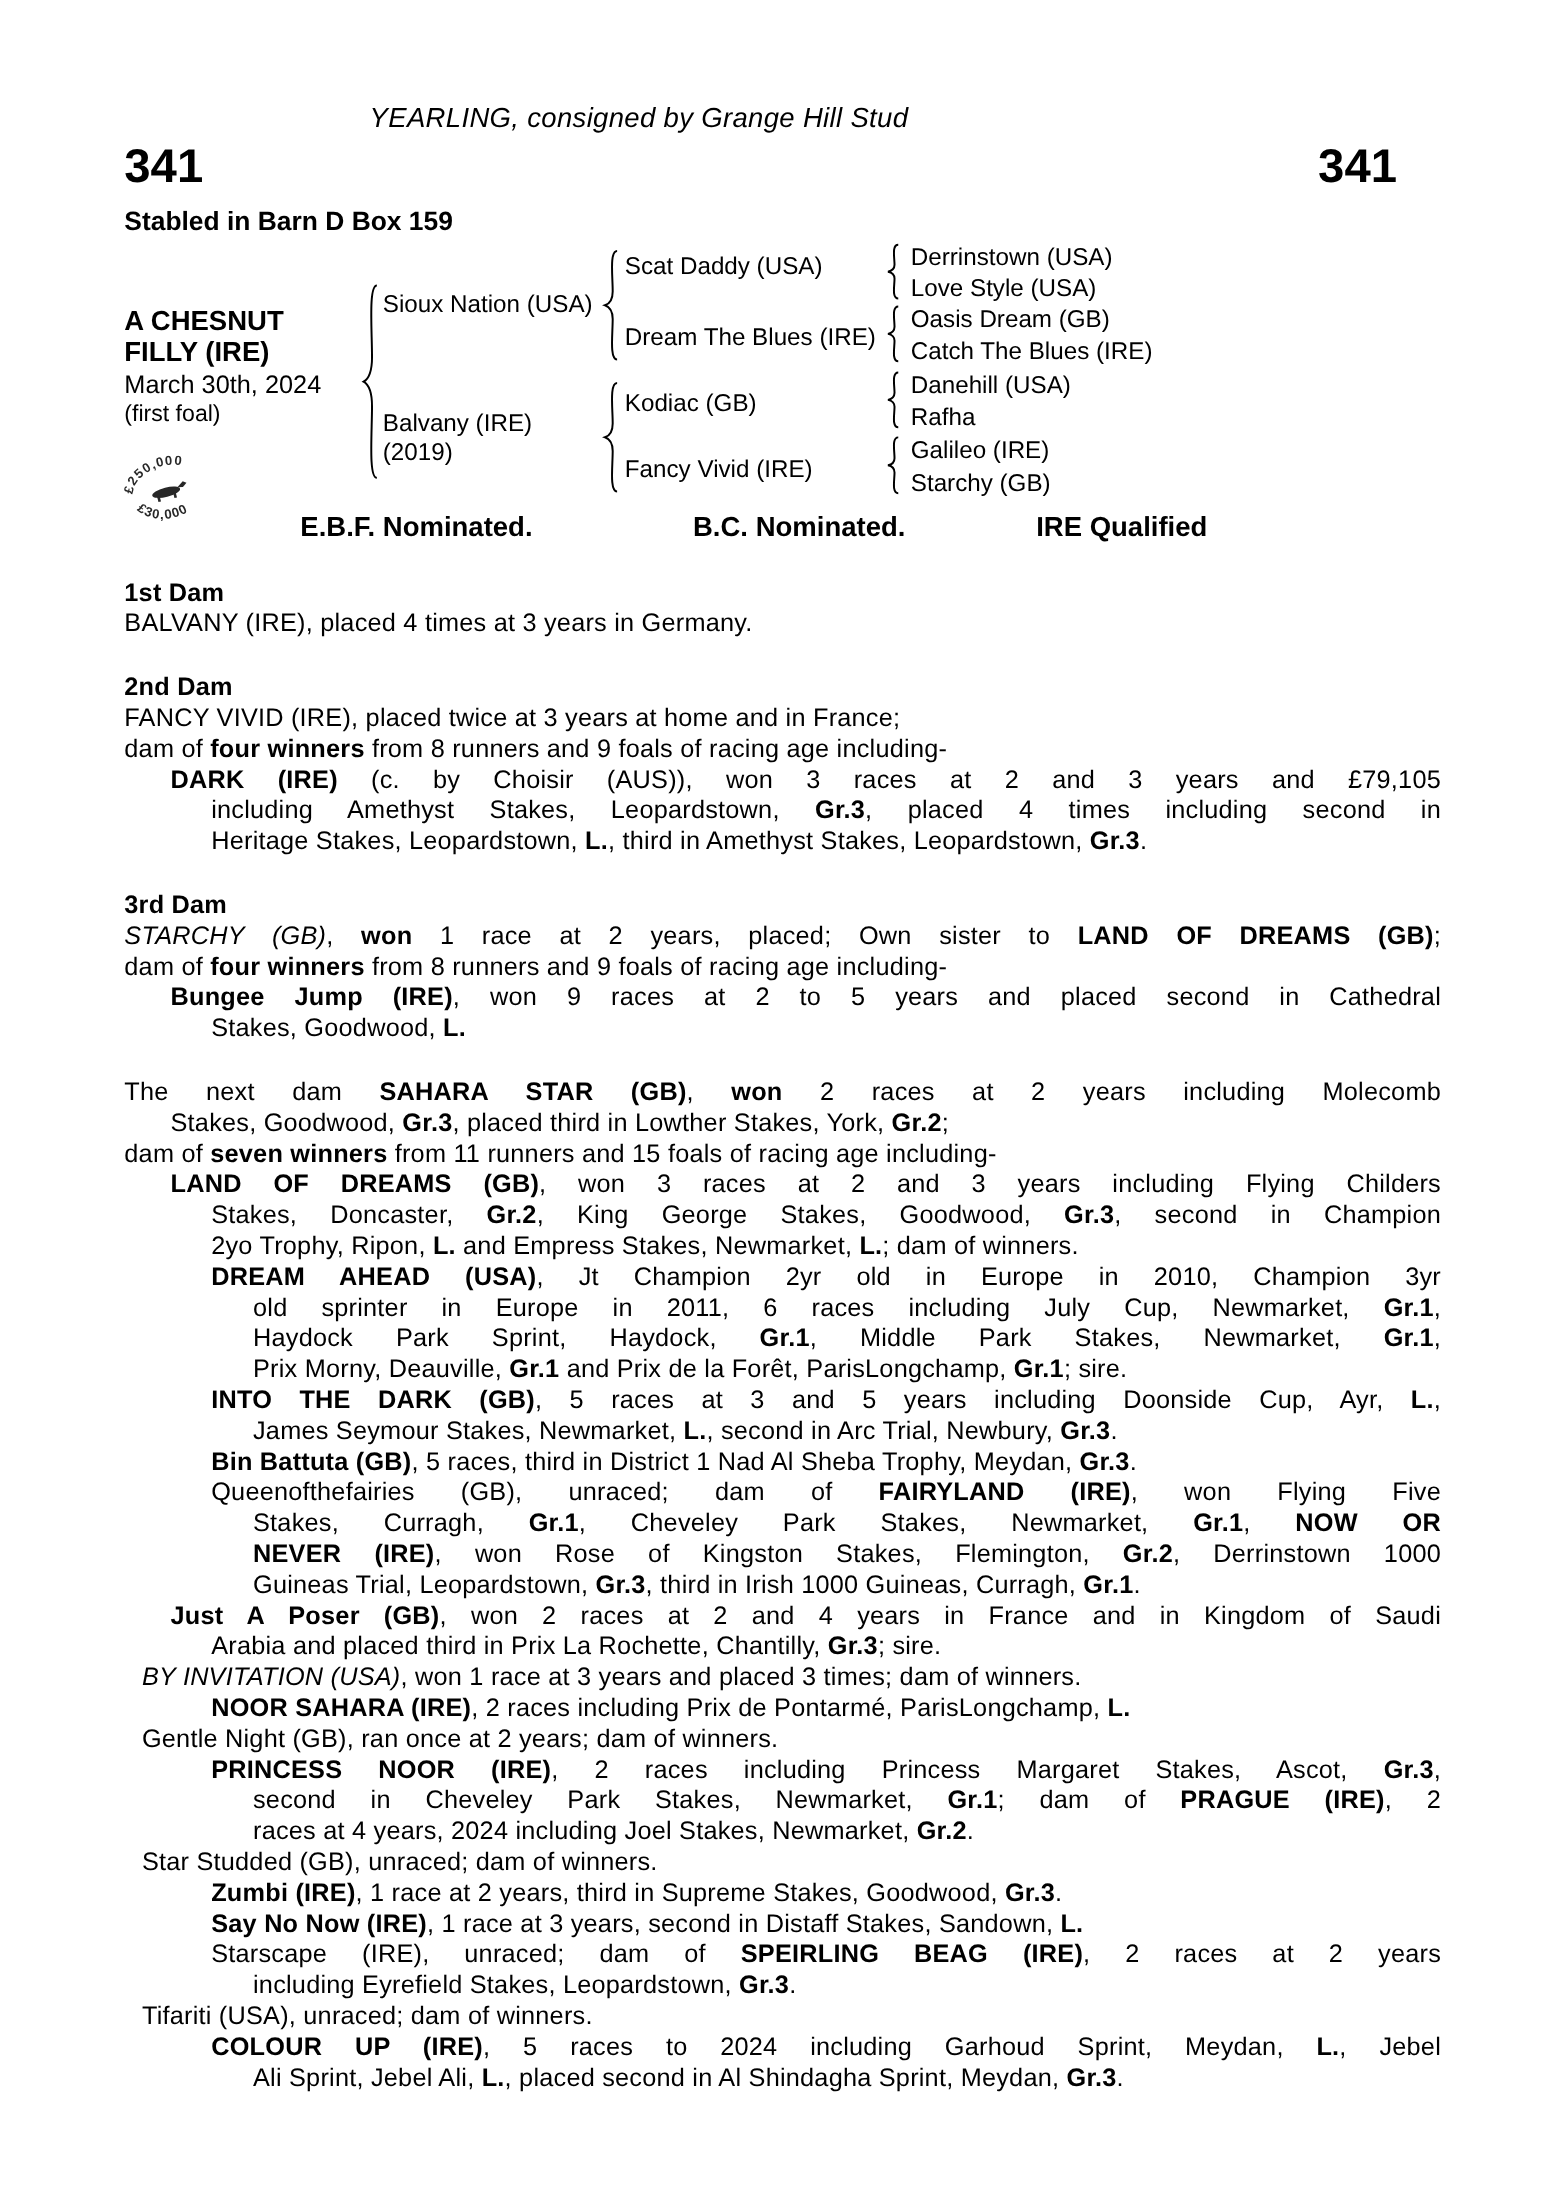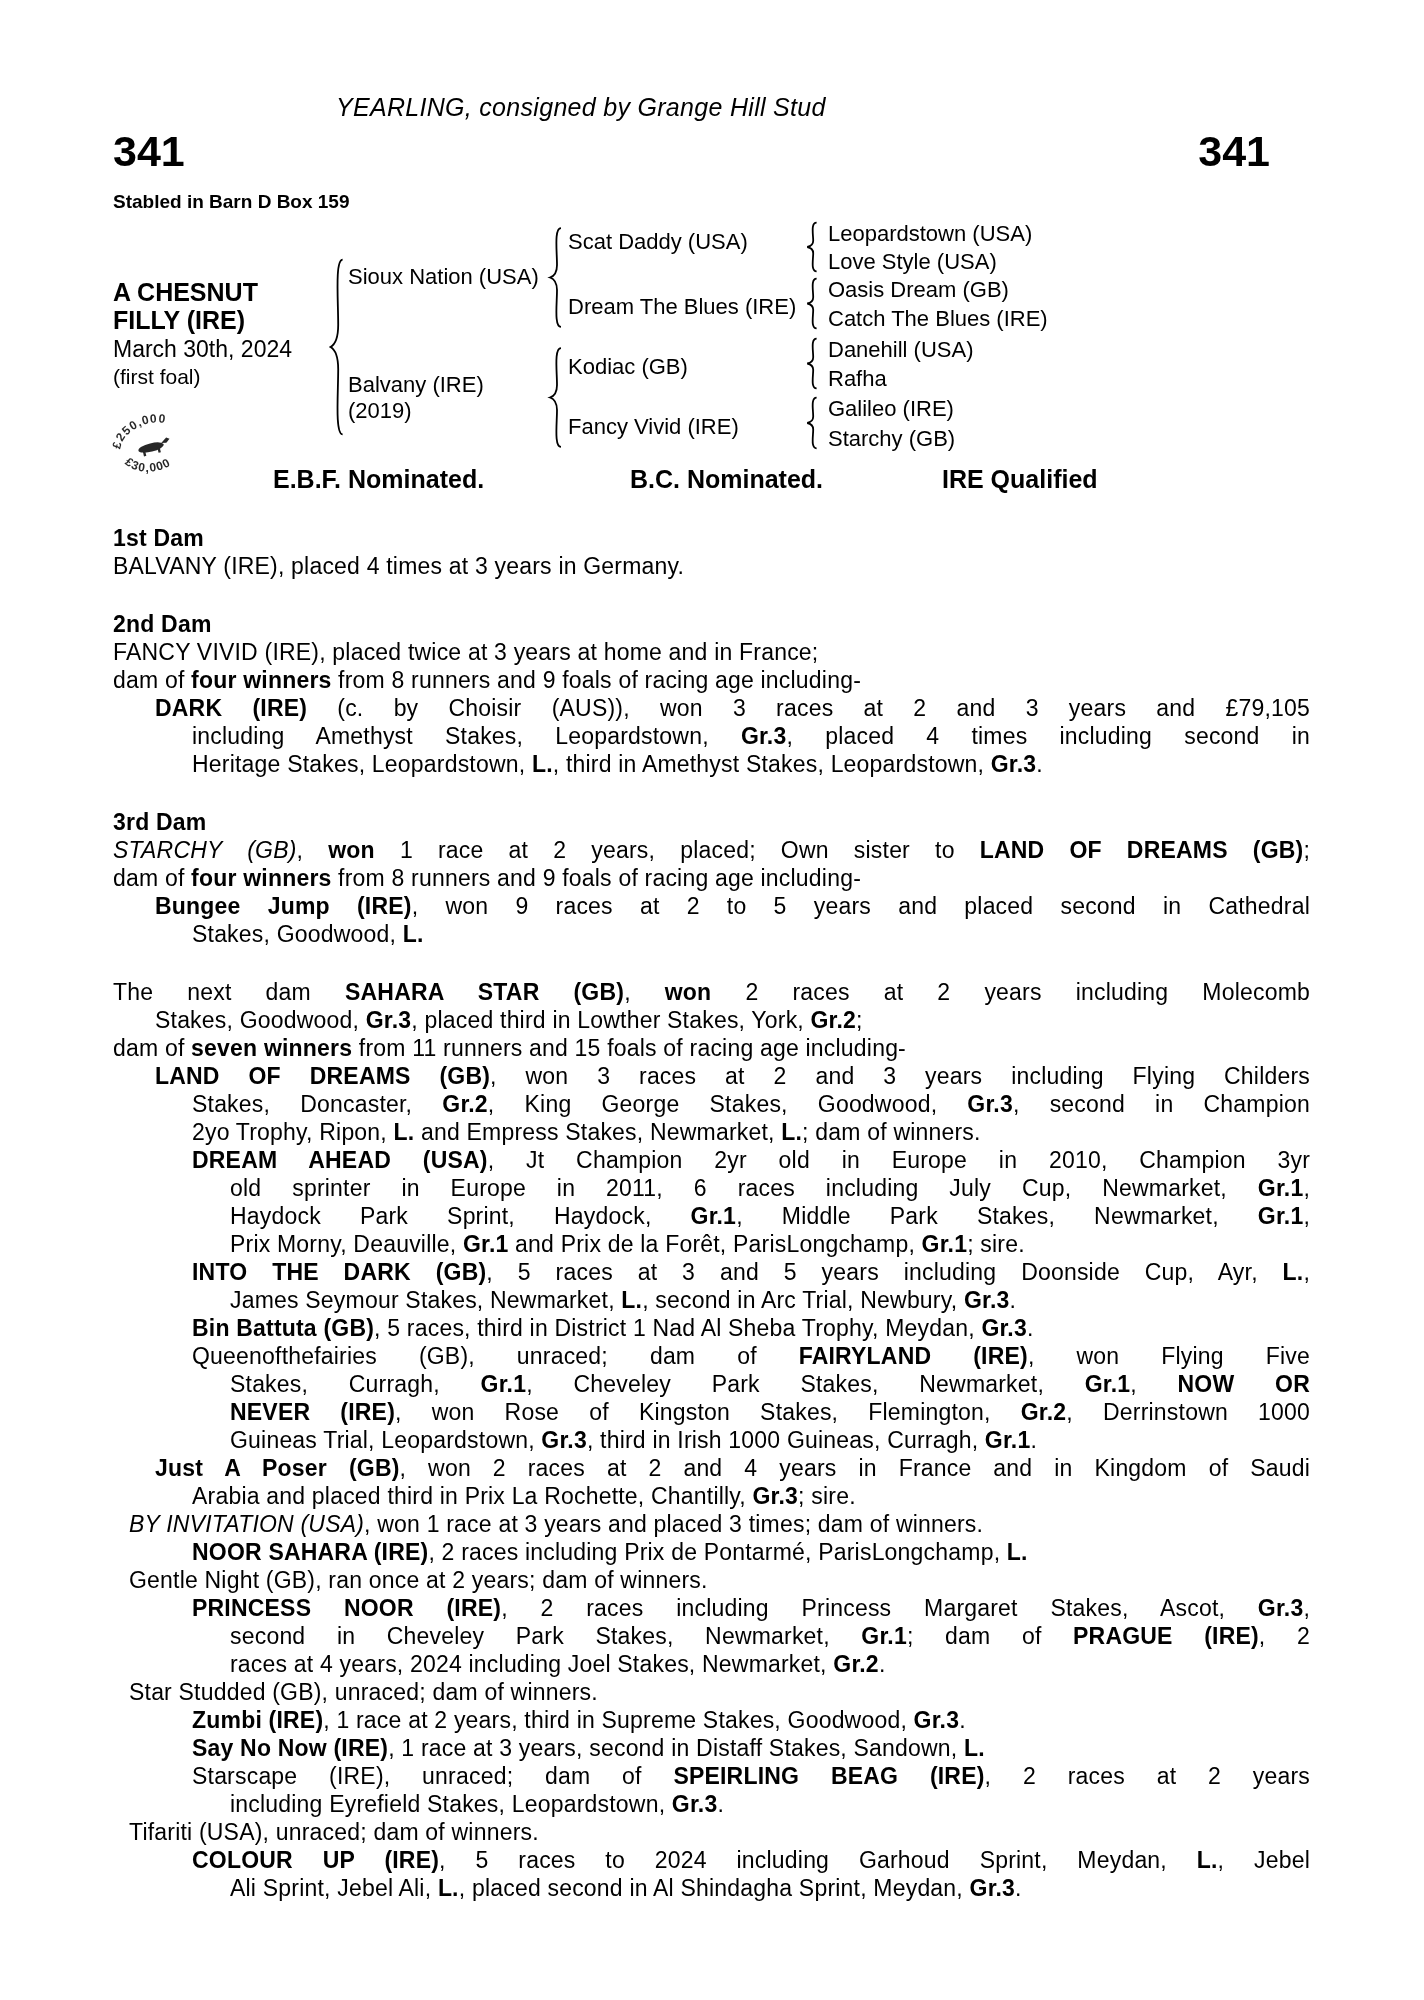--- a/index.html
+++ b/index.html
@@ -1,21 +1,21 @@
 <!DOCTYPE html>
 <html><head>
 <meta charset="utf-8">
 <style>
   html,body{margin:0;padding:0;background:#fff;}
   body{width:1424px;height:2000px;color:#000;font-family:"Liberation Sans","DejaVu Sans",sans-serif;overflow:hidden;}
   .page{padding:0 114px 0 113px;position:relative;}
   .consign-title{margin-top:92px;margin-left:223px;width:fit-content;font-style:italic;font-size:25px;line-height:30px;letter-spacing:.3px;}
   .lot-row{display:flex;justify-content:space-between;margin-top:8px;font-weight:bold;font-size:43px;line-height:43px;}
   .lot-row .rt{margin-right:40px;}
-  .stable-line{margin-top:14px;font-weight:bold;font-size:19px;line-height:30px;}
+  .stable-line{margin-top:14px;font-weight:bold;font-size:24px;line-height:30px;}
   
   .pedigree{position:relative;height:236px;margin-top:5px;font-size:22px;line-height:24px;}
   .pn{position:absolute;white-space:nowrap;}
   .subj{font-weight:bold;font-size:25px;}
   .brace{position:absolute;}
   .brace svg{display:block;width:100%;height:100%;}
   .br1{left:212px;top:32px;width:22px;height:186px;}
   .br2a{left:432px;top:3px;width:20px;height:105px;}
   .br2b{left:432px;top:123px;width:20px;height:105px;}
   .br3a{left:690px;top:-1px;width:17px;height:52px;}
@@ -99,21 +99,21 @@
       <svg viewBox="0 0 20 100" preserveAspectRatio="none">
           <path d="M16 3 C9 3 12 25 12 38 C12 47 8 49 5 50 C8 51 12 53 12 62 C12 75 9 97 16 97" fill="none" stroke="#000" stroke-width="1.8" vector-effect="non-scaling-stroke"></path>
         </svg>
     </div>
     <div class="brace br3d">
       <svg viewBox="0 0 20 100" preserveAspectRatio="none">
           <path d="M16 3 C9 3 12 25 12 38 C12 47 8 49 5 50 C8 51 12 53 12 62 C12 75 9 97 16 97" fill="none" stroke="#000" stroke-width="1.8" vector-effect="non-scaling-stroke"></path>
         </svg>
     </div>
 
-    <span class="pn c4" style="top:0">Leopardstown (USA)</span>
+    <span class="pn c4" style="top:0">Derrinstown (USA)</span>
     <span class="pn c4" style="top:28px">Love Style (USA)</span>
     <span class="pn c4" style="top:56px">Oasis Dream (GB)</span>
     <span class="pn c4" style="top:85px">Catch The Blues (IRE)</span>
     <span class="pn c4" style="top:116px">Danehill (USA)</span>
     <span class="pn c4" style="top:145px">Rafha</span>
     <span class="pn c4" style="top:175px">Galileo (IRE)</span>
     <span class="pn c4" style="top:205px">Starchy (GB)</span>
 
     <div class="stamp">
       <svg viewBox="0 0 88 66" width="88" height="66">

